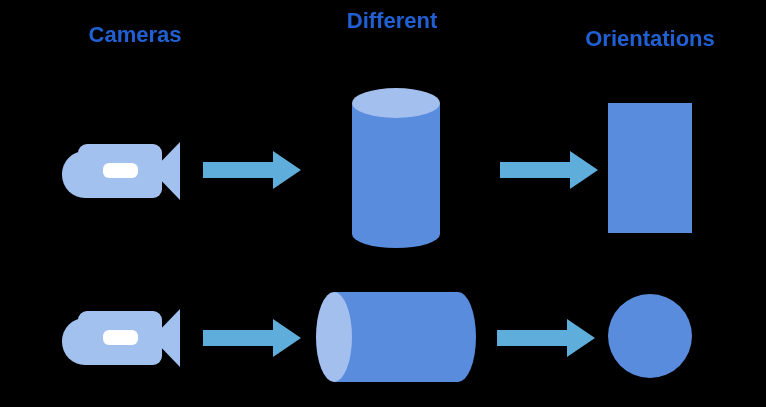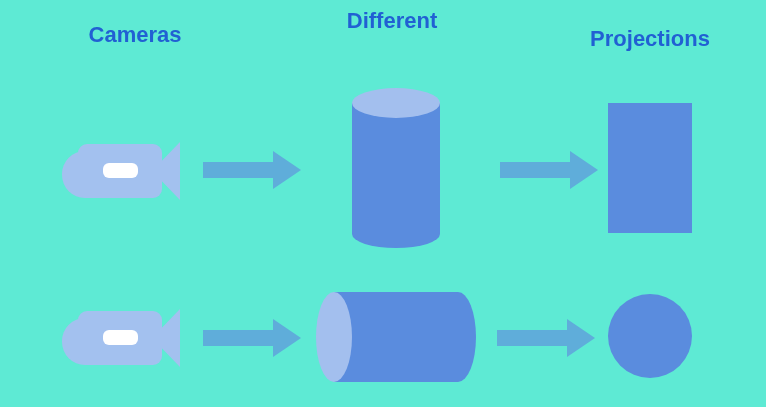--- a/index.html
+++ b/index.html
@@ -5,21 +5,21 @@
   html, body {
     margin: 0;
     padding: 0;
     background: #ffffff;
     font-family: "Liberation Sans", sans-serif;
   }
   .canvas {
     position: relative;
     width: 766px;
     height: 407px;
-    background: #5eead4;
+    background: #000000;
     overflow: hidden;
   }
   .abs { position: absolute; }
   .hdr {
     position: absolute;
     width: 200px;
     text-align: center;
     color: #2160d3;
     font-size: 22px;
     font-weight: bold;
@@ -43,21 +43,21 @@
 </style>
 </head>
 <body>
 
 <div class="canvas">
 
   <div class="hdr hdr-cameras">Cameras</div>
   <div class="hdr hdr-orient">
     <span class="hline">Different</span>
   </div>
-  <div class="hdr hdr-proj">Projections</div>
+  <div class="hdr hdr-proj">Orientations</div>
 
   <svg class="abs cam-1" width="120" height="58" viewBox="0 0 120 58">
     <rect x="0" y="9" width="52" height="47" rx="23" fill="#a3c1ef"></rect>
     <rect x="16" y="2" width="84" height="54" rx="9" fill="#a3c1ef"></rect>
     <polygon points="118,0 118,58 90,29" fill="#a3c1ef"></polygon>
     <rect x="41" y="21" width="35" height="15" rx="6" fill="#ffffff"></rect>
   </svg>
 
   <svg class="abs arrow-r1a" width="98" height="40" viewBox="0 0 98 40">
     <rect x="0" y="12" width="72" height="16" fill="#5fadda"></rect>

